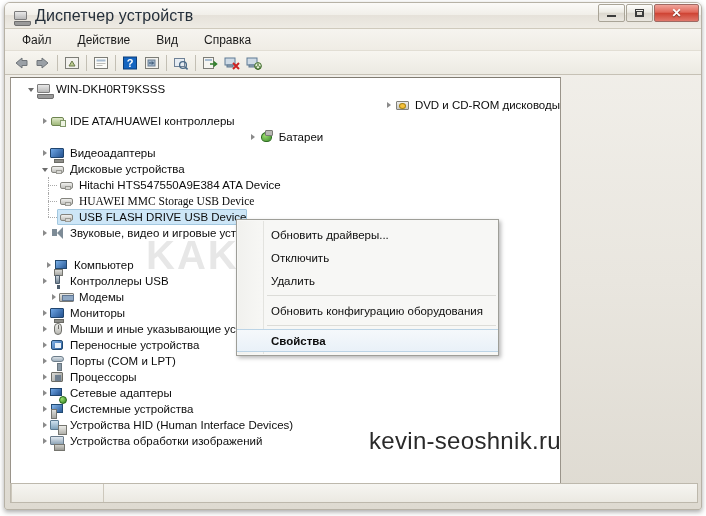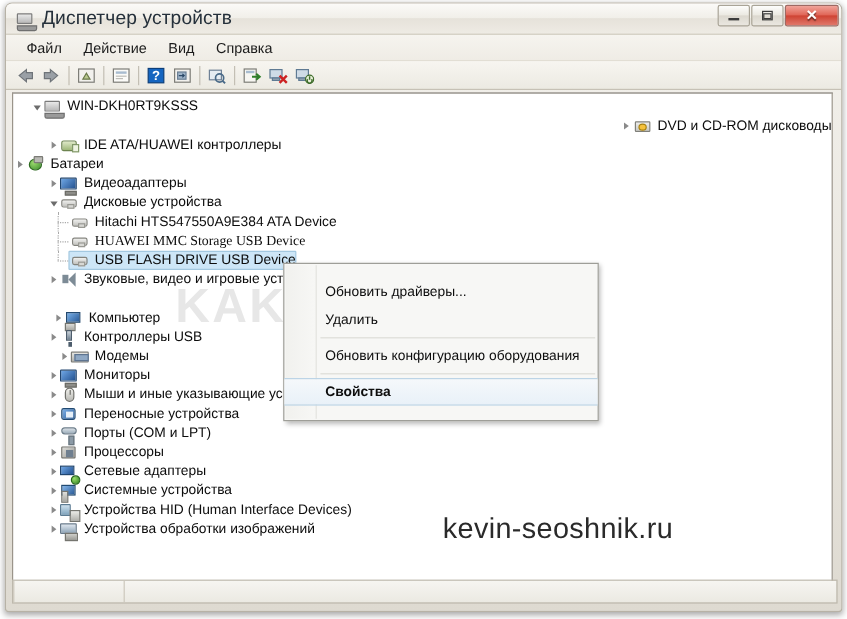--- a/index.html
+++ b/index.html
@@ -66,20 +66,21 @@
     line-height: 1;
   }
 
   
   #menubar {
     height: 22px;
     display: flex; align-items: center;
     padding-left: 8px;
     background: linear-gradient(180deg,#f6f4ef 0%,#efece5 100%);
     border-bottom: 1px solid #e2ded4;
+    gap: 8px;
   }
   .menu-item {
     font-size: 12px; color: #1b1b1b;
     padding: 2px 9px;
     white-space: nowrap;
   }
 
   
   #toolbar {
     height: 24px;
@@ -88,21 +89,21 @@
     background: linear-gradient(180deg,#f7f5f0 0%,#eceae2 100%);
     border-bottom: 1px solid #c6c1b5;
   }
   .tb { width: 22px; height: 20px; display:flex; align-items:center; justify-content:center; position: relative; flex:none; }
   .tb-sep { width: 1px; height: 16px; background: #c3bfb4; margin: 0 3px; flex:none; }
 
   
   #client {
     position: absolute;
     left: 5px; top: 74px;
-    width: 684px; height: 410px;
+    width: 551px; height: 410px;
     background: #ffffff;
     border: 1px solid #9a948a;
     border-top-color: #7f7a70;
     overflow: hidden;
   }
   #tree {
     position: absolute;
     left: 0; top: 3px; right: 0;
     font-size: 11.5px;
     color: #0c0c0c;
@@ -193,21 +194,21 @@
   .i-pnd::after{content:"";position:absolute;left:3px;top:2px;width:6px;height:5px;background:#e7f0f8;}
 
   
   #ctxmenu {
     position: absolute;
     left: 230px; top: 218px;
     width: 263px;
     background: #f7f7f5;
     border: 1px solid #9e9e98;
     box-shadow: 2px 2px 4px rgba(0,0,0,.28);
-    padding: 12px 0;
+    padding: 3px 0;
     z-index: 40;
   }
   #ctxmenu .gutter {
     position: absolute; left: 1px; top: 1px; bottom: 1px; width: 26px;
     background: linear-gradient(90deg,#f1f1ee,#f7f7f5);
     border-right: 1px solid #e3e3df;
   }
   .ctx-item {
     position: relative;
     height: 23px;
@@ -387,21 +388,21 @@
       </div>
       <div class="row" style="padding-left:28px;">
         <span class="twisty">
             <i class="arrow-c"></i>
           </span>
         <span class="ico">
             <i class="i-ide"></i>
           </span>
         <span class="lbl">IDE ATA/HUAWEI контроллеры</span>
       </div>
-      <div class="row" style="">
+      <div class="row" style="justify-content:center;">
         <span class="twisty">
             <i class="arrow-c"></i>
           </span>
         <span class="ico">
             <i class="i-bat"></i>
           </span>
         <span class="lbl">Батареи</span>
       </div>
       <div class="row" style="padding-left:28px;">
         <span class="twisty">
@@ -574,20 +575,21 @@
           </span>
         <span class="lbl">Устройства обработки изображений</span>
       </div>
     </div>
 
     <div class="wm" id="wm-kak" style="left:135px; top:155px;">KAKDELAT.ORG</div>
 
     <div id="ctxmenu" style="left:225px; top:141px;">
       <div class="gutter"></div>
       <div class="ctx-item">Обновить драйверы...</div>
+      <div class="ctx-item">Отключить</div>
       <div class="ctx-item">Удалить</div>
       <div class="ctx-sep"></div>
       <div class="ctx-item">Обновить конфигурацию оборудования</div>
       <div class="ctx-sep"></div>
       <div class="ctx-item bold hl">Свойства</div>
     </div>
 
     <div class="wm" id="wm-kevin" style="left:358px; top:349px;">kevin-seoshnik.ru</div>
   </div>
 

